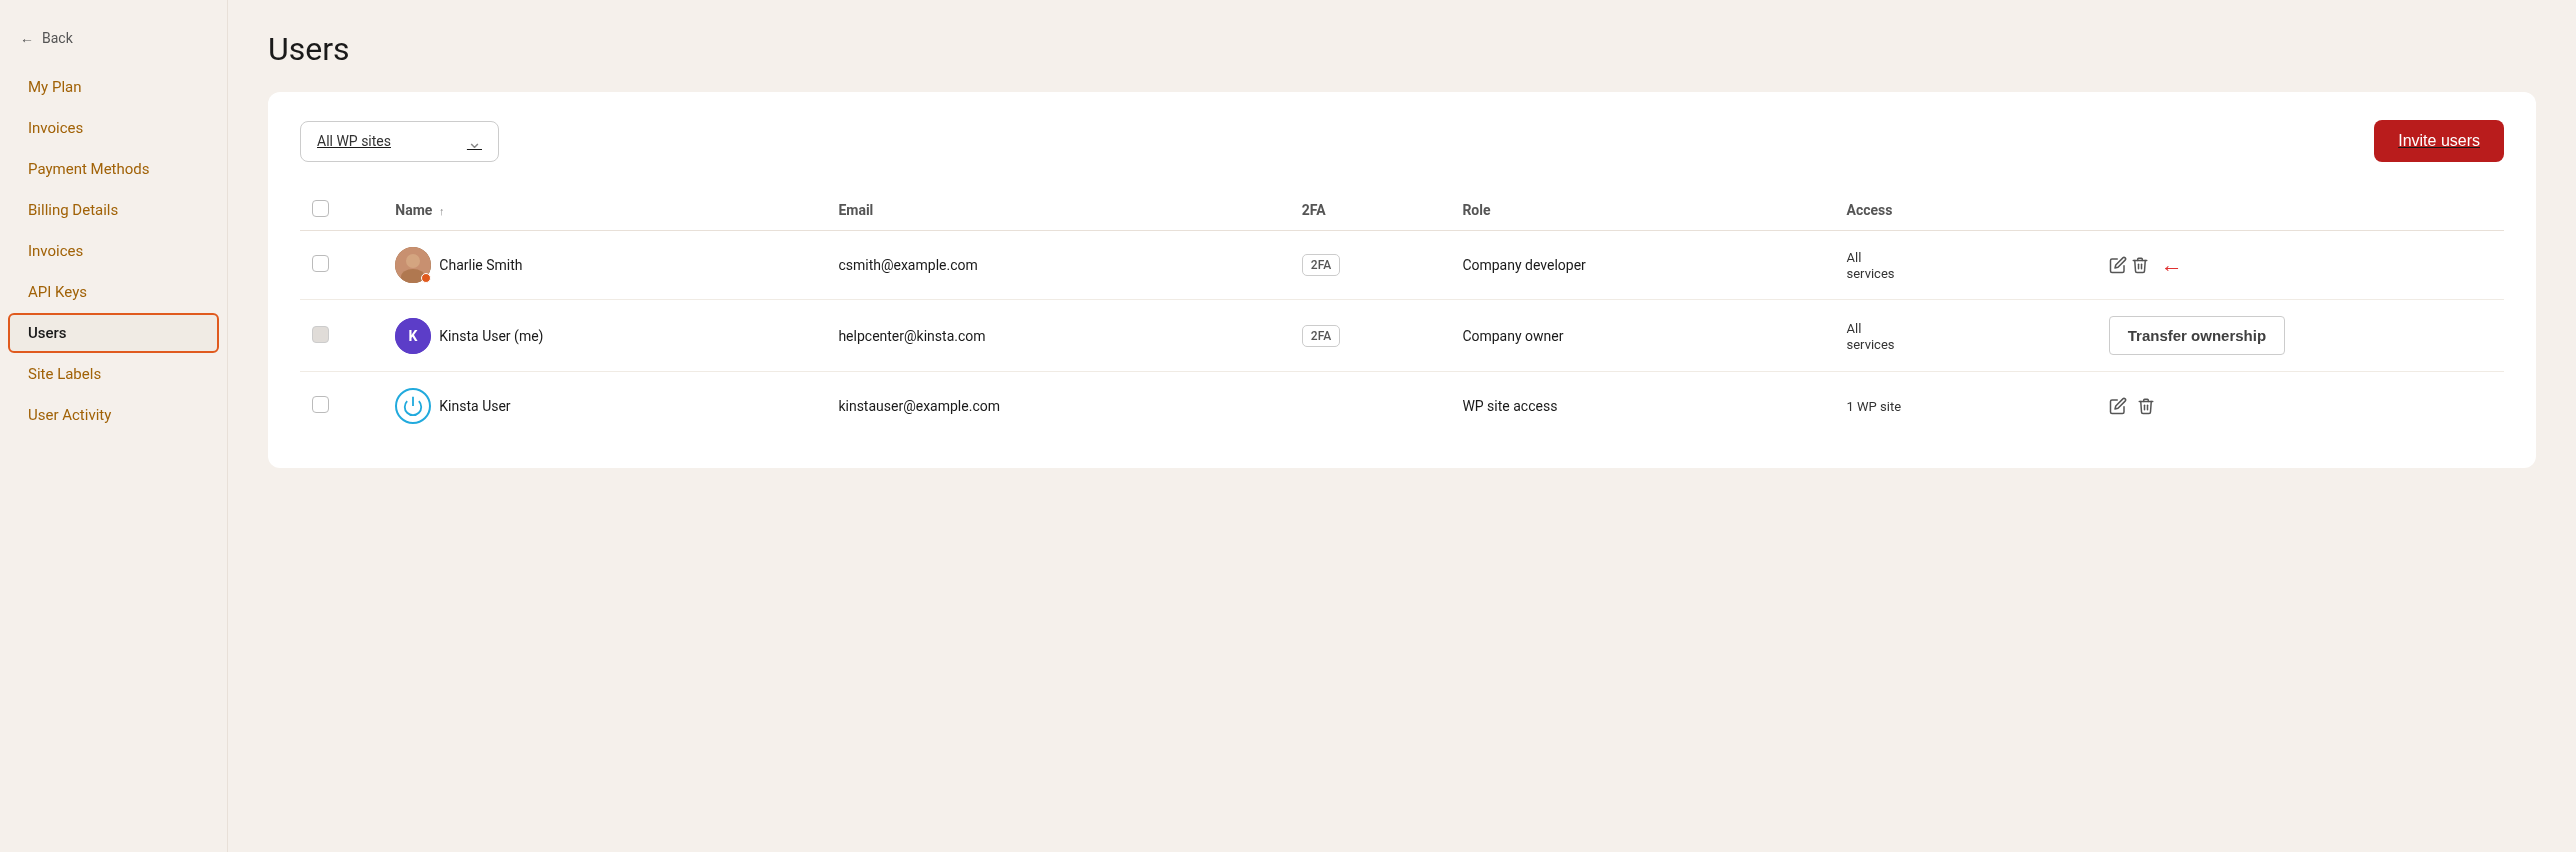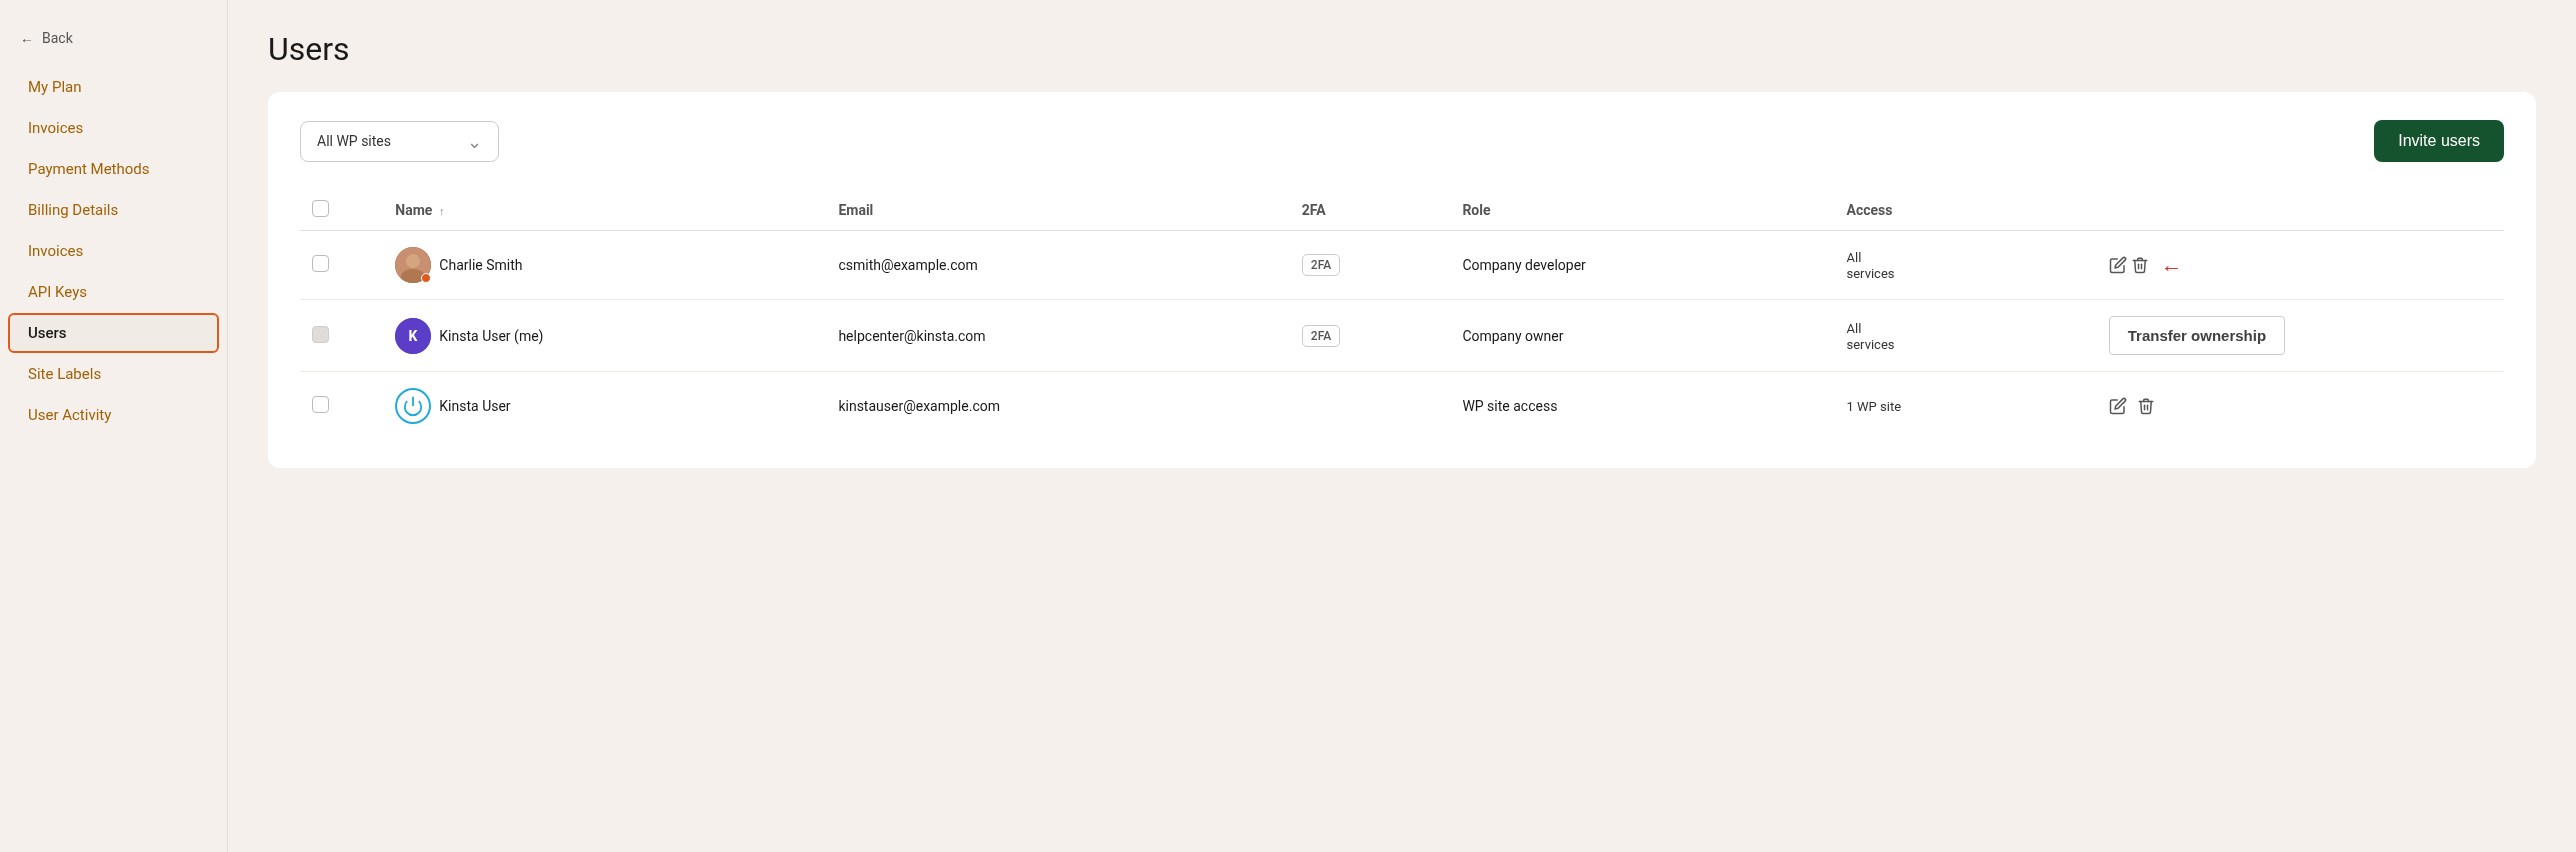--- a/index.html
+++ b/index.html
@@ -66,37 +66,38 @@
       background: #fff;
       border-radius: 12px;
       padding: 28px 32px;
     }
     
     .toolbar {
       display: flex;
       align-items: center;
       justify-content: space-between;
       margin-bottom: 28px;
+      text-decoration: underline;
     }
     .site-filter {
       display: flex;
       align-items: center;
       gap: 8px;
       border: 1.5px solid #ccc;
       border-radius: 8px;
       padding: 9px 16px;
       background: #fff;
       cursor: pointer;
       font-size: 14px;
       color: #333;
       min-width: 199px;
       justify-content: space-between;
     }
     .invite-btn {
-      background: #14532d;
+      background: #b91c1c;
       color: #fff;
       border: none;
       border-radius: 8px;
       padding: 12px 24px;
       font-size: 16px;
       font-weight: 500;
       cursor: pointer;
       margin-left: 12px;
     }
     

